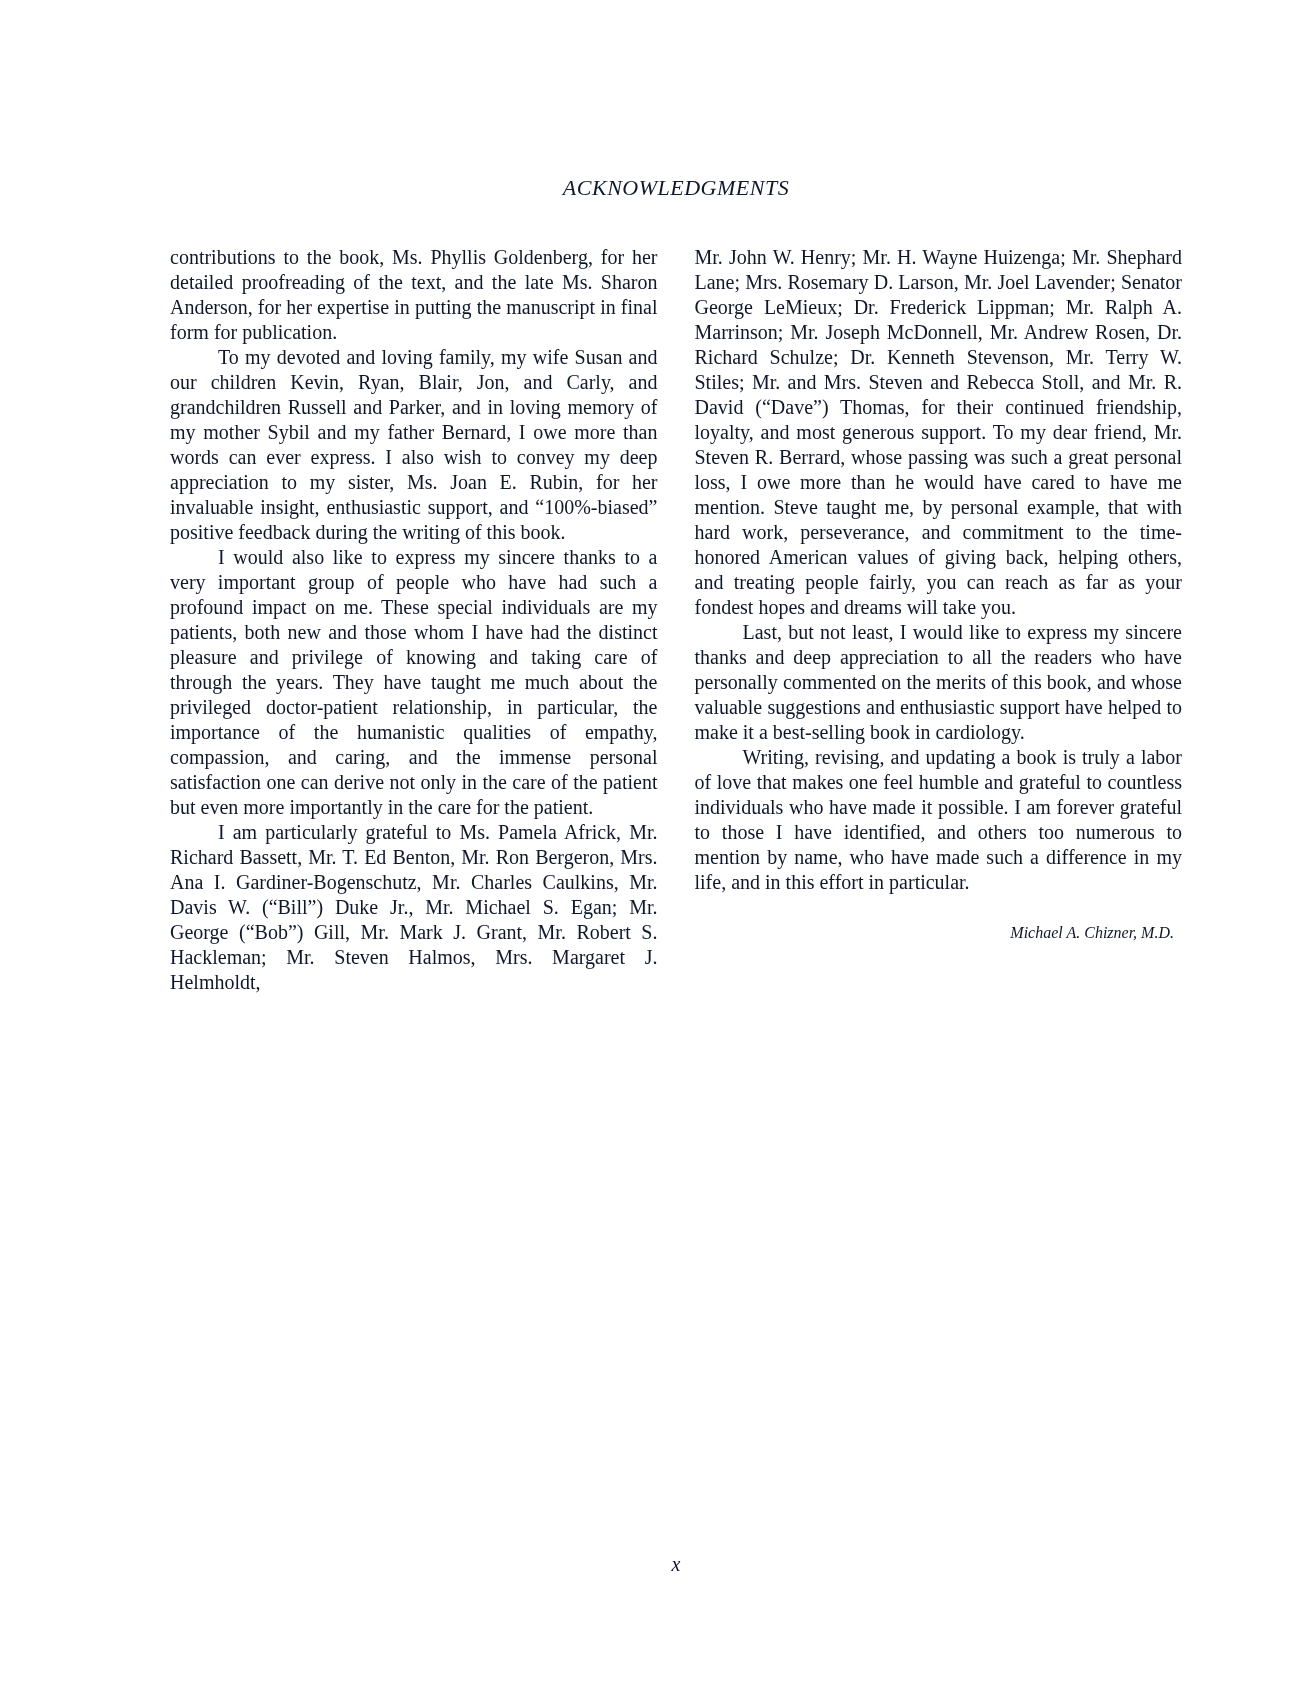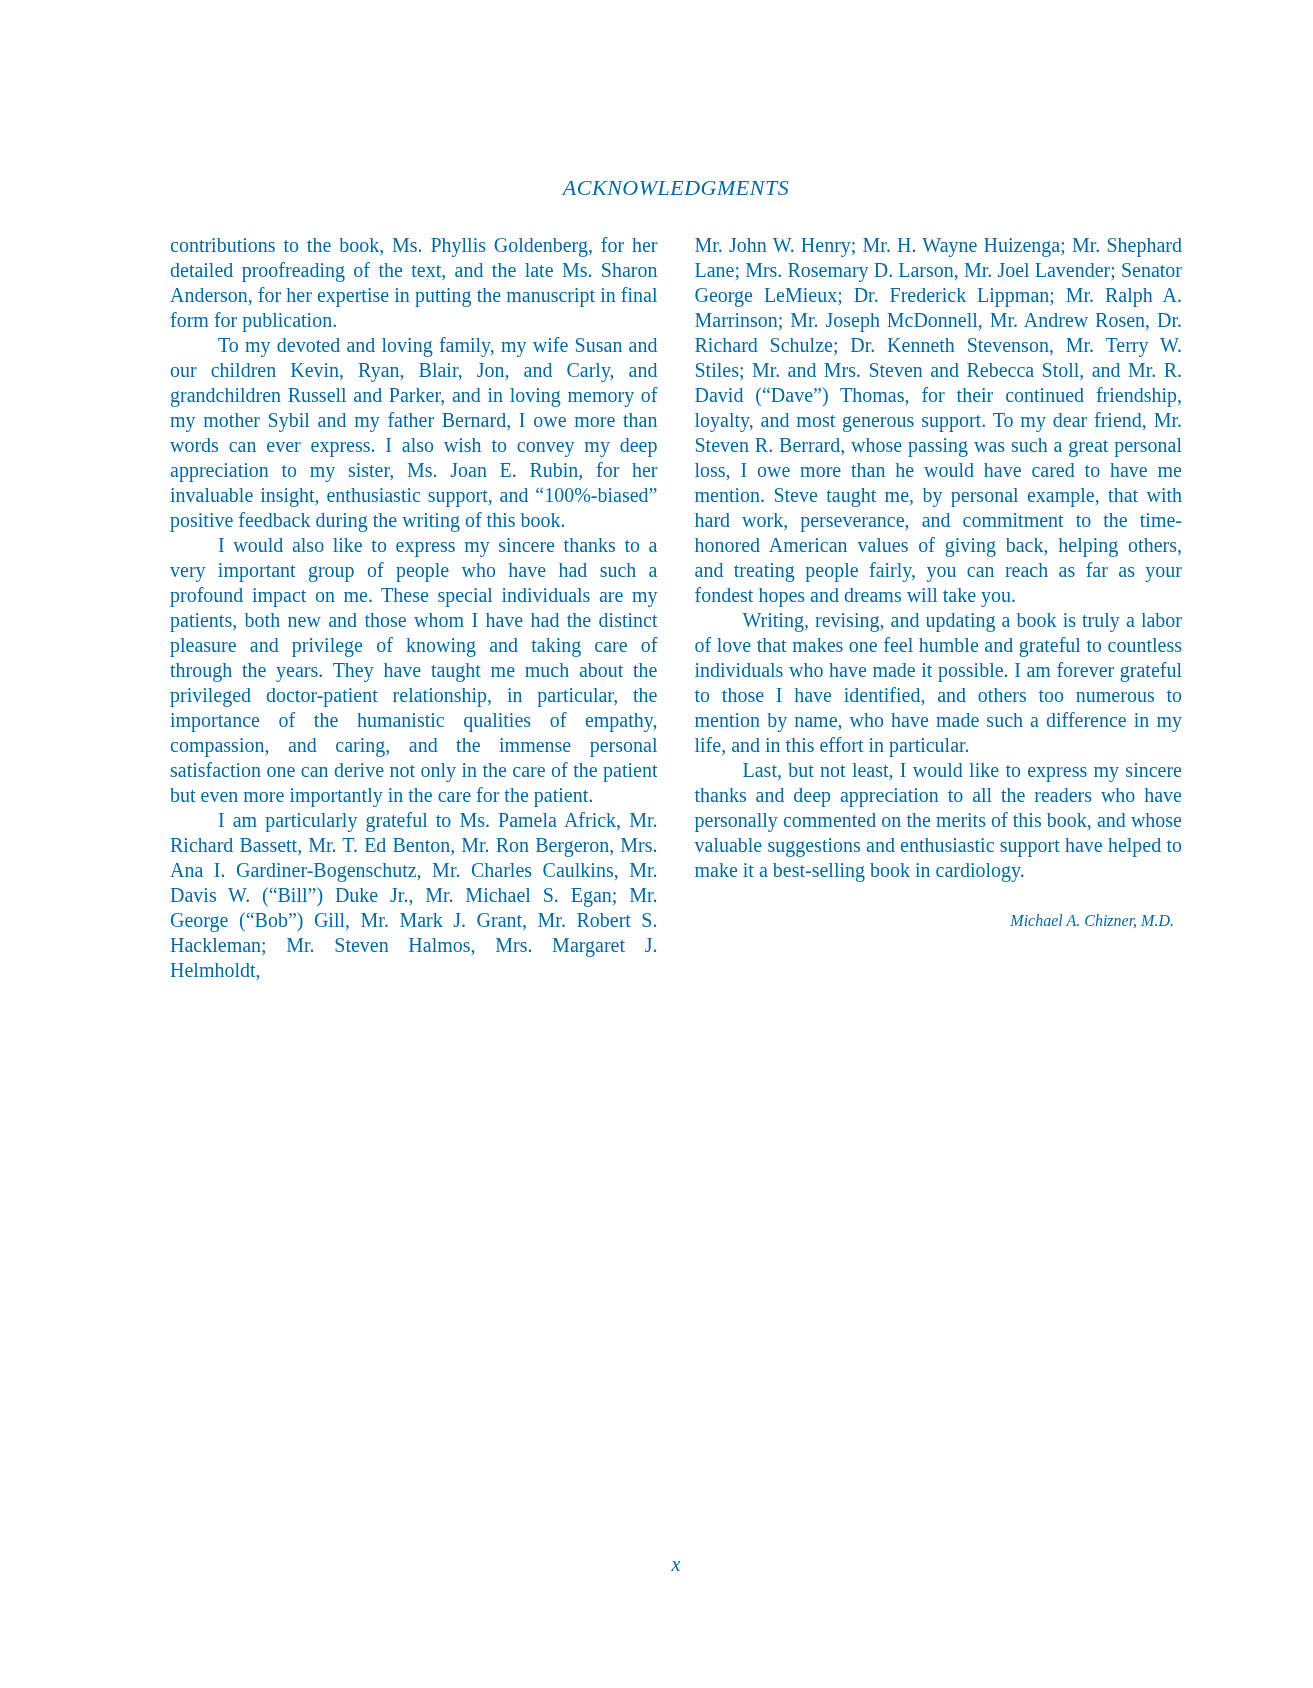--- a/index.html
+++ b/index.html
@@ -5,21 +5,21 @@
   html, body {
     margin: 0;
     padding: 0;
     background: #ffffff;
   }
   .page {
     position: relative;
     width: 1313px;
     height: 1688px;
     background: #ffffff;
-    color: #0369a1;
+    color: #0f172a;
     font-family: "Liberation Serif", serif;
     overflow: hidden;
   }
   .content {
     position: absolute;
     left: 170px;
     top: 176px;
     width: 1012px;
   }
   .title {
@@ -33,20 +33,21 @@
   }
   .columns {
     display: flex;
     gap: 37px;
   }
   .col {
     flex: 1 1 0;
     text-align: justify;
     font-size: 20px;
     line-height: 25px;
+    margin-top: 12px;
   }
   .col p {
     margin: 0;
     padding: 0;
     text-indent: 48px;
   }
   .col p.continuation {
     text-indent: 0;
   }
   .signature {
@@ -76,20 +77,20 @@
     <h1 class="title">ACKNOWLEDGMENTS</h1>
     <div class="columns">
       <div class="col">
         <p class="continuation">contributions to the book, Ms. Phyllis Goldenberg, for her detailed proofreading of the text, and the late Ms. Sharon Anderson, for her expertise in putting the manuscript in final form for publication.</p>
         <p>To my devoted and loving family, my wife Susan and our children Kevin, Ryan, Blair, Jon, and Carly, and grandchildren Russell and Parker, and in loving memory of my mother Sybil and my father Bernard, I owe more than words can ever express. I also wish to convey my deep appreciation to my sister, Ms. Joan E. Rubin, for her invaluable insight, enthusiastic support, and “100%-biased” positive feedback during the writing of this book.</p>
         <p>I would also like to express my sincere thanks to a very important group of people who have had such a profound impact on me. These special individuals are my patients, both new and those whom I have had the distinct pleasure and privilege of knowing and taking care of through the years. They have taught me much about the privileged doctor-patient relationship, in particular, the importance of the humanistic qualities of empathy, compassion, and caring, and the immense personal satisfaction one can derive not only in the care of the patient but even more importantly in the care for the patient.</p>
         <p>I am particularly grateful to Ms. Pamela Africk, Mr. Richard Bassett, Mr. T. Ed Benton, Mr. Ron Bergeron, Mrs. Ana I. Gardiner-Bogenschutz, Mr. Charles Caulkins, Mr. Davis W. (“Bill”) Duke Jr., Mr. Michael S. Egan; Mr. George (“Bob”) Gill, Mr. Mark J. Grant, Mr. Robert S. Hackleman; Mr. Steven Halmos, Mrs. Margaret J. Helmholdt,</p>
       </div>
       <div class="col">
         <p class="continuation">Mr. John W. Henry; Mr. H. Wayne Huizenga; Mr. Shephard Lane; Mrs. Rosemary D. Larson, Mr. Joel Lavender; Senator George LeMieux; Dr. Frederick Lippman; Mr. Ralph A. Marrinson; Mr. Joseph McDonnell, Mr. Andrew Rosen, Dr. Richard Schulze; Dr. Kenneth Stevenson, Mr. Terry W. Stiles; Mr. and Mrs. Steven and Rebecca Stoll, and Mr. R. David (“Dave”) Thomas, for their continued friendship, loyalty, and most generous support. To my dear friend, Mr. Steven R. Berrard, whose passing was such a great personal loss, I owe more than he would have cared to have me mention. Steve taught me, by personal example, that with hard work, perseverance, and commitment to the time-honored American values of giving back, helping others, and treating people fairly, you can reach as far as your fondest hopes and dreams will take you.</p>
+        <p>Last, but not least, I would like to express my sincere thanks and deep appreciation to all the readers who have personally commented on the merits of this book, and whose valuable suggestions and enthusiastic support have helped to make it a best-selling book in cardiology.</p>
         <p>Writing, revising, and updating a book is truly a labor of love that makes one feel humble and grateful to countless individuals who have made it possible. I am forever grateful to those I have identified, and others too numerous to mention by name, who have made such a difference in my life, and in this effort in particular.</p>
-        <p>Last, but not least, I would like to express my sincere thanks and deep appreciation to all the readers who have personally commented on the merits of this book, and whose valuable suggestions and enthusiastic support have helped to make it a best-selling book in cardiology.</p>
         <div class="signature">Michael A. Chizner, M.D.</div>
       </div>
     </div>
   </div>
   <div class="page-number">x</div>
 </div>
 
 </body></html>

